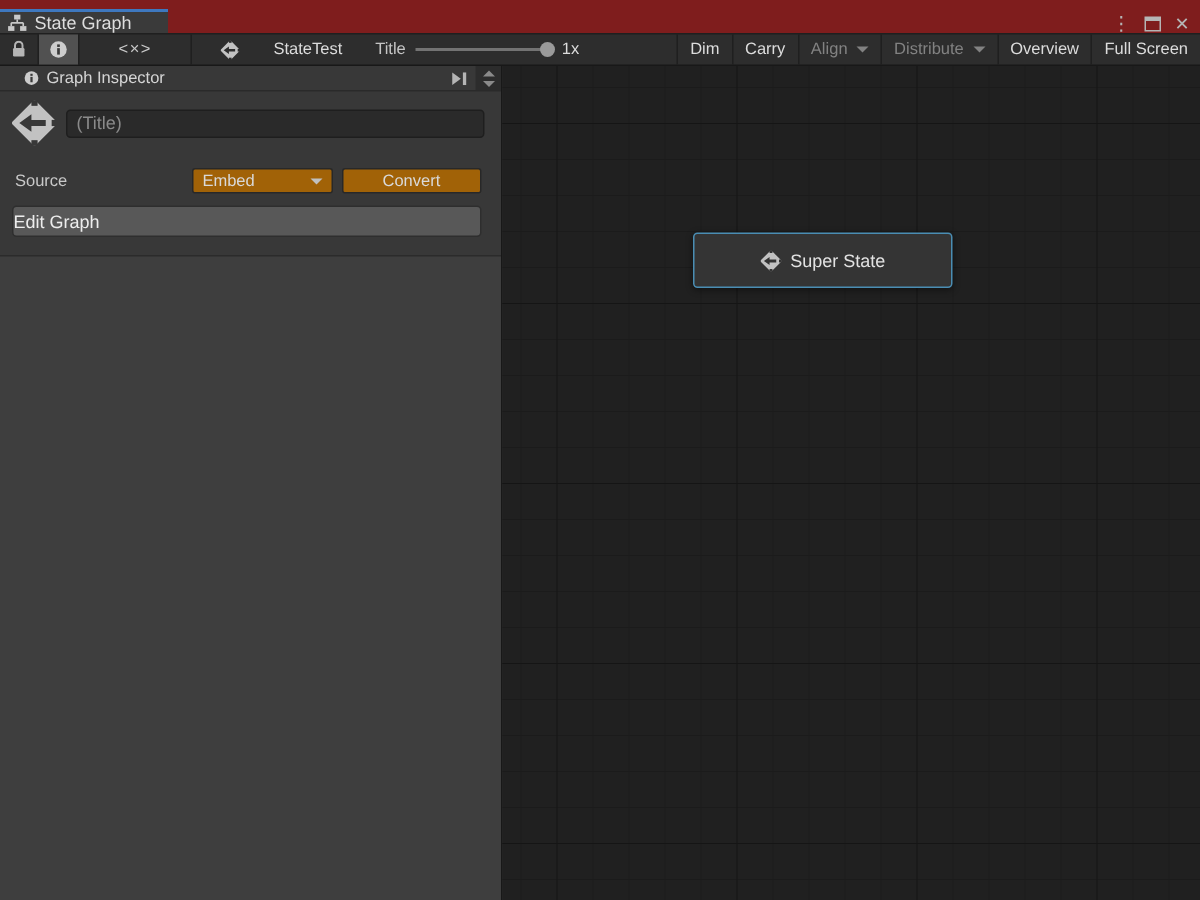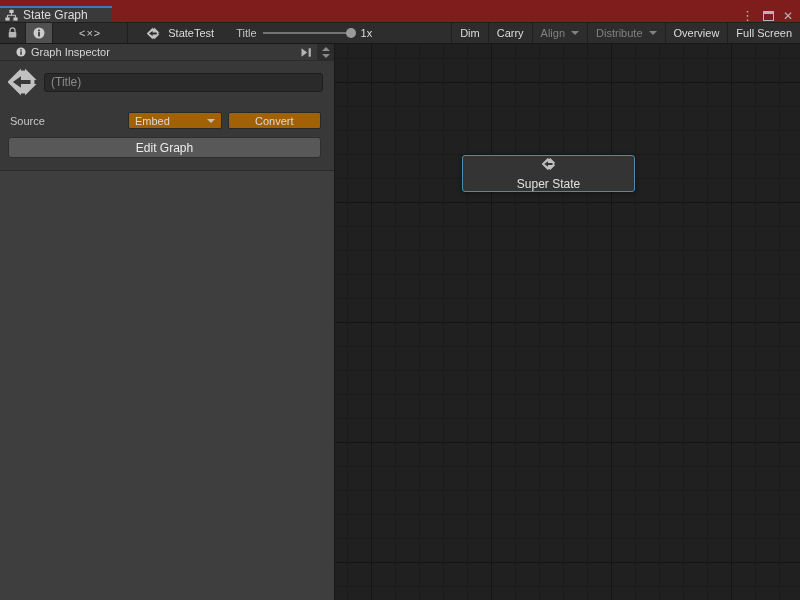--- a/index.html
+++ b/index.html
@@ -18,21 +18,21 @@
   .close-x { font-size:12px; line-height:1; }
 
   
   .toolbar { height:22px; background:#2d2d2d; border-top:1px solid #1f1f1f;
              border-bottom:1px solid #181818; display:flex; align-items:stretch;
              font-size:11px; color:#dcdcdc; }
   .tbtn { display:flex; align-items:center; padding:0 7px; }
   .tbtn.selected { background:#515151; }
   .tb-divider { width:1px; background:#1f1f1f; }
   .code-btn { padding:0 26px; color:#c8c8c8; letter-spacing:1px; }
-  .breadcrumb { display:flex; align-items:center; gap:8px; margin-left:13px; padding:0 6px; }
+  .breadcrumb { display:flex; align-items:center; gap:22px; margin-left:13px; padding:0 6px; }
   .zoom-group { display:flex; align-items:center; margin-left:16px; gap:6px; }
   .zoom-track { width:92px; height:2px; background:#737373; position:relative; }
   .zoom-thumb { position:absolute; top:-4px; left:calc(100% - 9px); width:10px; height:10px;
                 border-radius:50%; background:#9a9a9a; }
   .right-group { margin-left:auto; display:flex; align-items:stretch; }
   .rbtn { display:flex; align-items:center; padding:0 8px; border-left:1px solid #1f1f1f; }
   .rbtn.disabled { color:#828282; }
   .dd-arrow { width:0; height:0; border-left:4px solid transparent; border-right:4px solid transparent;
               border-top:4px solid currentColor; margin-left:6px; }
 
@@ -65,37 +65,37 @@
   .source-label { width:120px; color:#c8c8c8; font-size:11px; }
   .dropdown, .small-btn { width:95px; height:17px; background:#a16207; border:1px solid #282828;
             border-radius:2px; display:flex; align-items:center; color:#d9d9d9; font-size:11px; }
   .dropdown { padding:0 6px; }
   .dropdown .dd-arrow { margin-left:auto; color:#c0c0c0; }
   .small-btn { margin-left:6px; justify-content:center; }
 
   .edit-row { margin:8px 13px 0 8px; }
   .edit-btn { height:21px; width:100%; background:#585858; border:1px solid #2e2e2e;
               border-radius:3px; color:#ededed; font-size:12px;
-              display:flex; align-items:center; justify-content:center; }
+              display:flex; align-items:center; }
 
   .panel-rest { flex:1; margin-top:12px; border-top:1px solid #2b2b2b; background:#3e3e3e; }
 
   
   .canvas { flex:1; position:relative; background-color:var(--canvas-bg,#202020);
     background-image:
       linear-gradient(to right,  #151515 1px, transparent 1px),
       linear-gradient(to bottom, #151515 1px, transparent 1px),
       linear-gradient(to right,  #1b1b1b 1px, transparent 1px),
       linear-gradient(to bottom, #1b1b1b 1px, transparent 1px);
     background-size: 120px 120px, 120px 120px, 24px 24px, 24px 24px;
     background-position: 36px 38px, 36px 38px, 12px 14px, 12px 14px; }
   .node { position:absolute; left:127px; top:111px; width:173px; height:37px;
           background:#343434; border:1px solid var(--node-border,#4a8db3); border-radius:3px;
           display:flex; align-items:center; justify-content:center; gap:6px;
-          color:#e2e2e2; font-size:12px; box-shadow:0 1px 5px rgba(0,0,0,.45);flex-direction:column; }
+          color:#e2e2e2; font-size:12px; box-shadow:0 1px 5px rgba(0,0,0,.45); }
 
   .icon { display:inline-flex; flex:none; }
 </style>
 </head>
 <body>
 
 <div class="titlebar">
   <div class="tab">
     <span class="icon">
       <svg width="13" height="13" viewBox="0 0 13 13">

